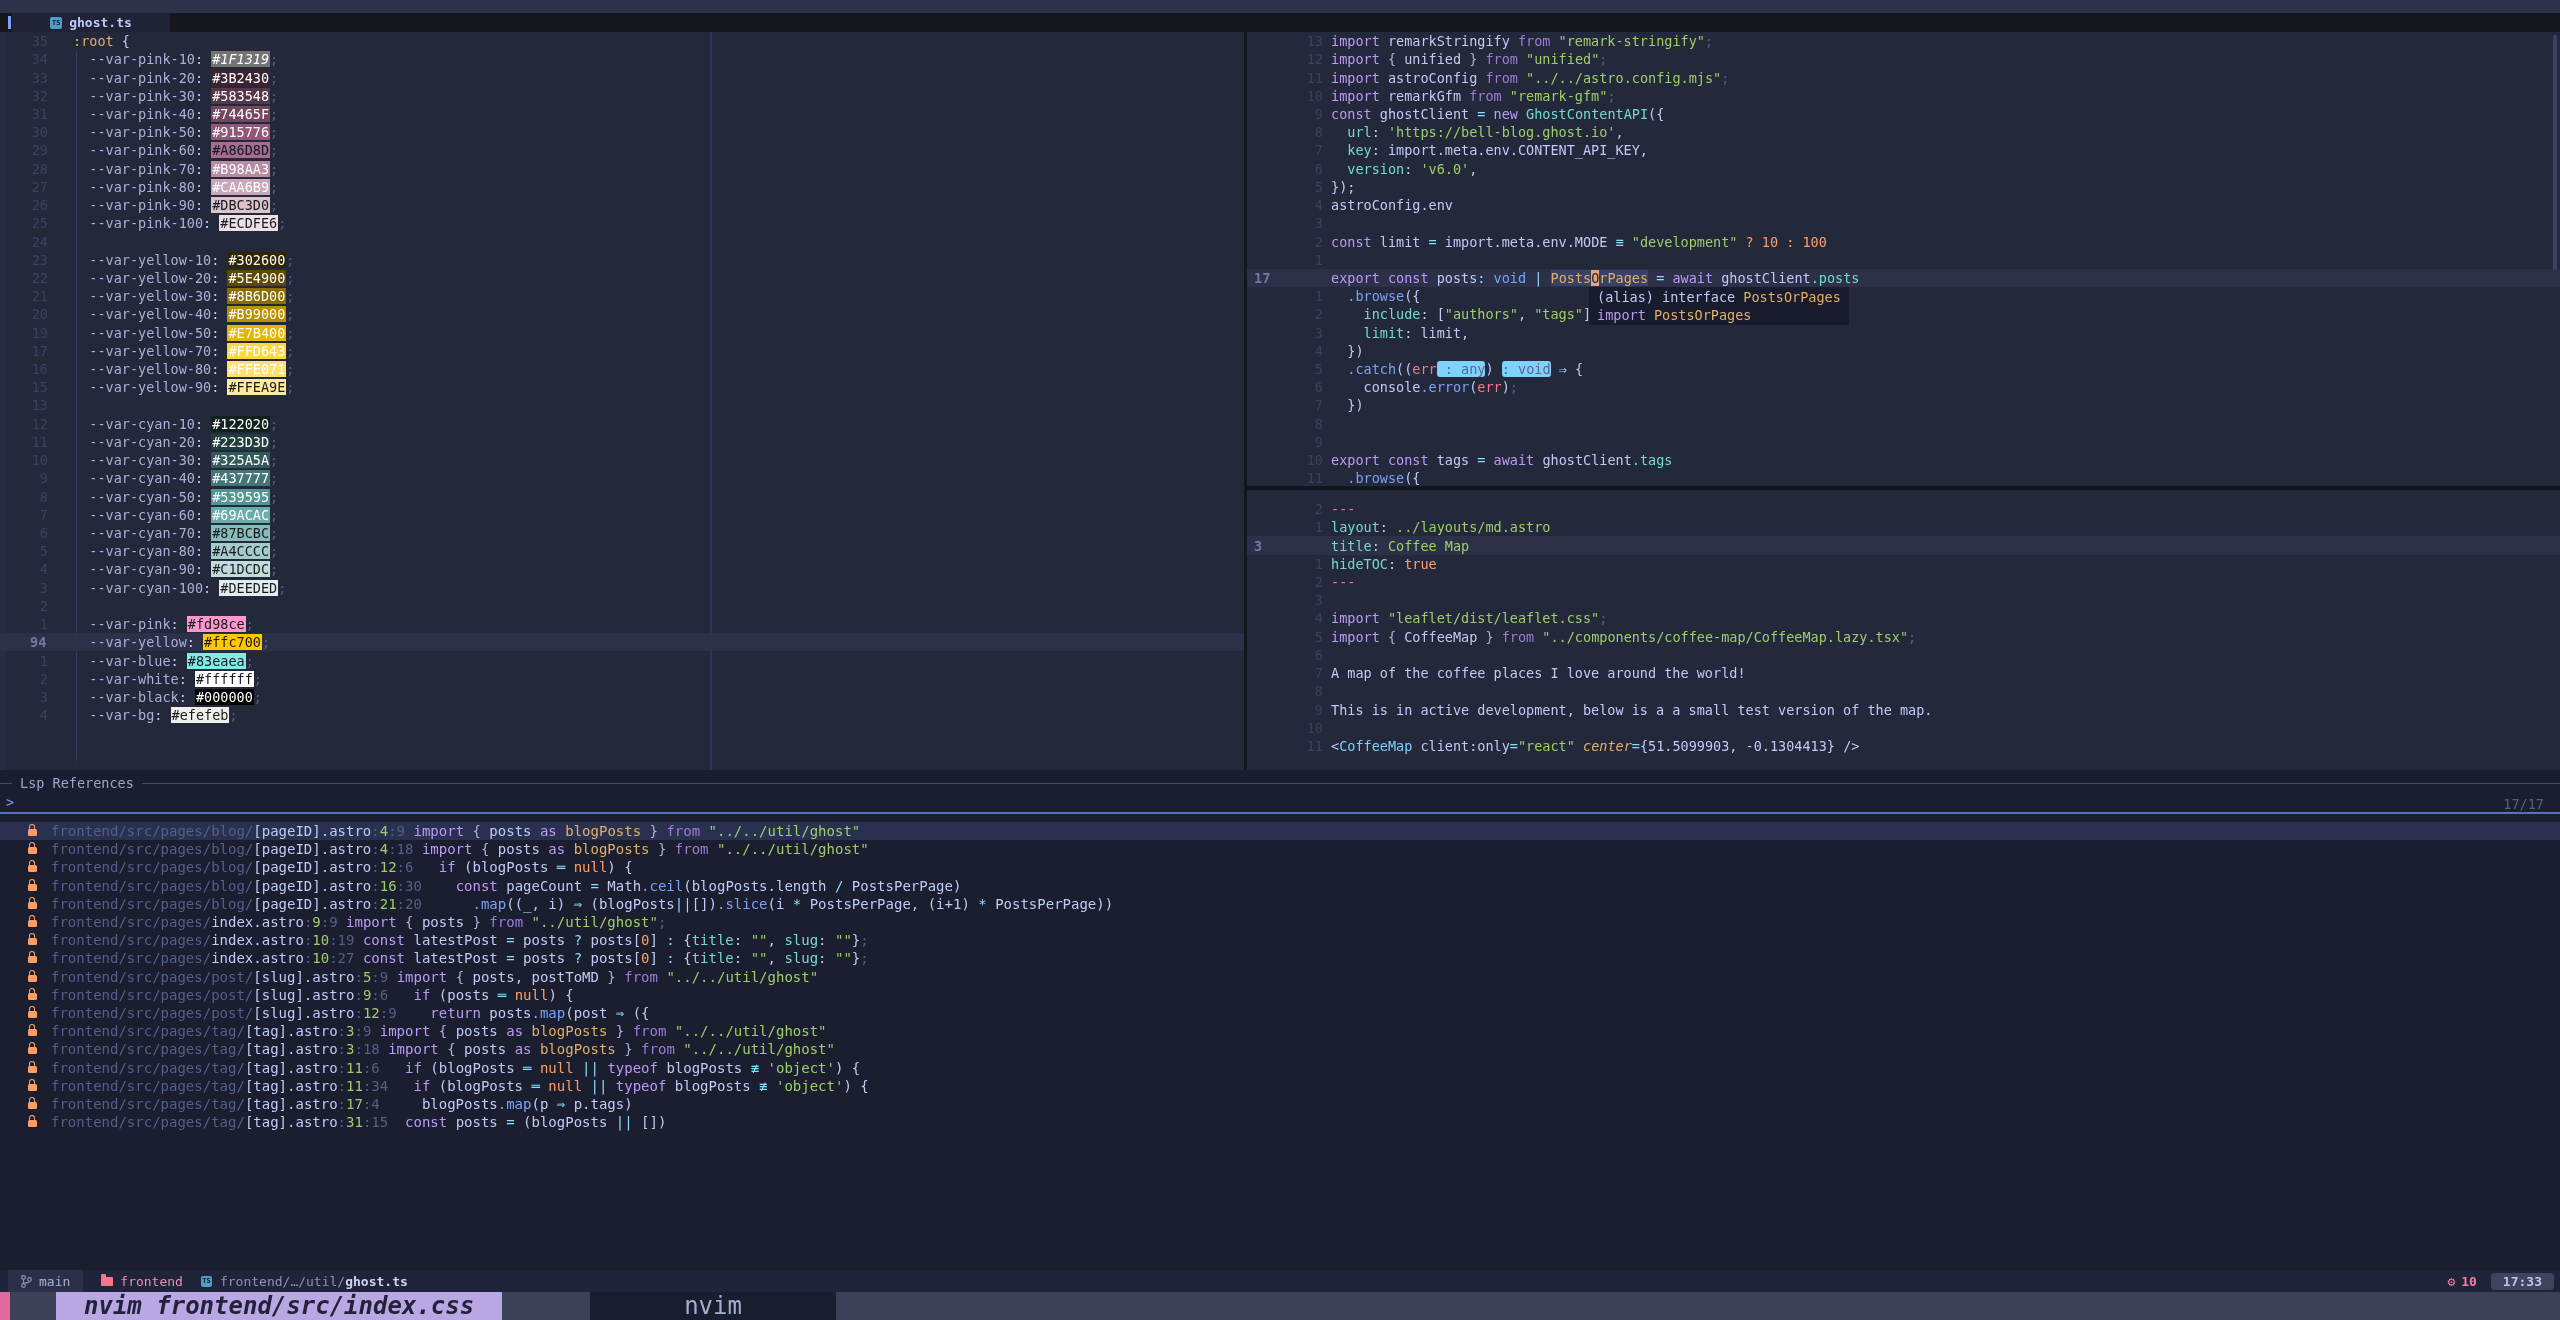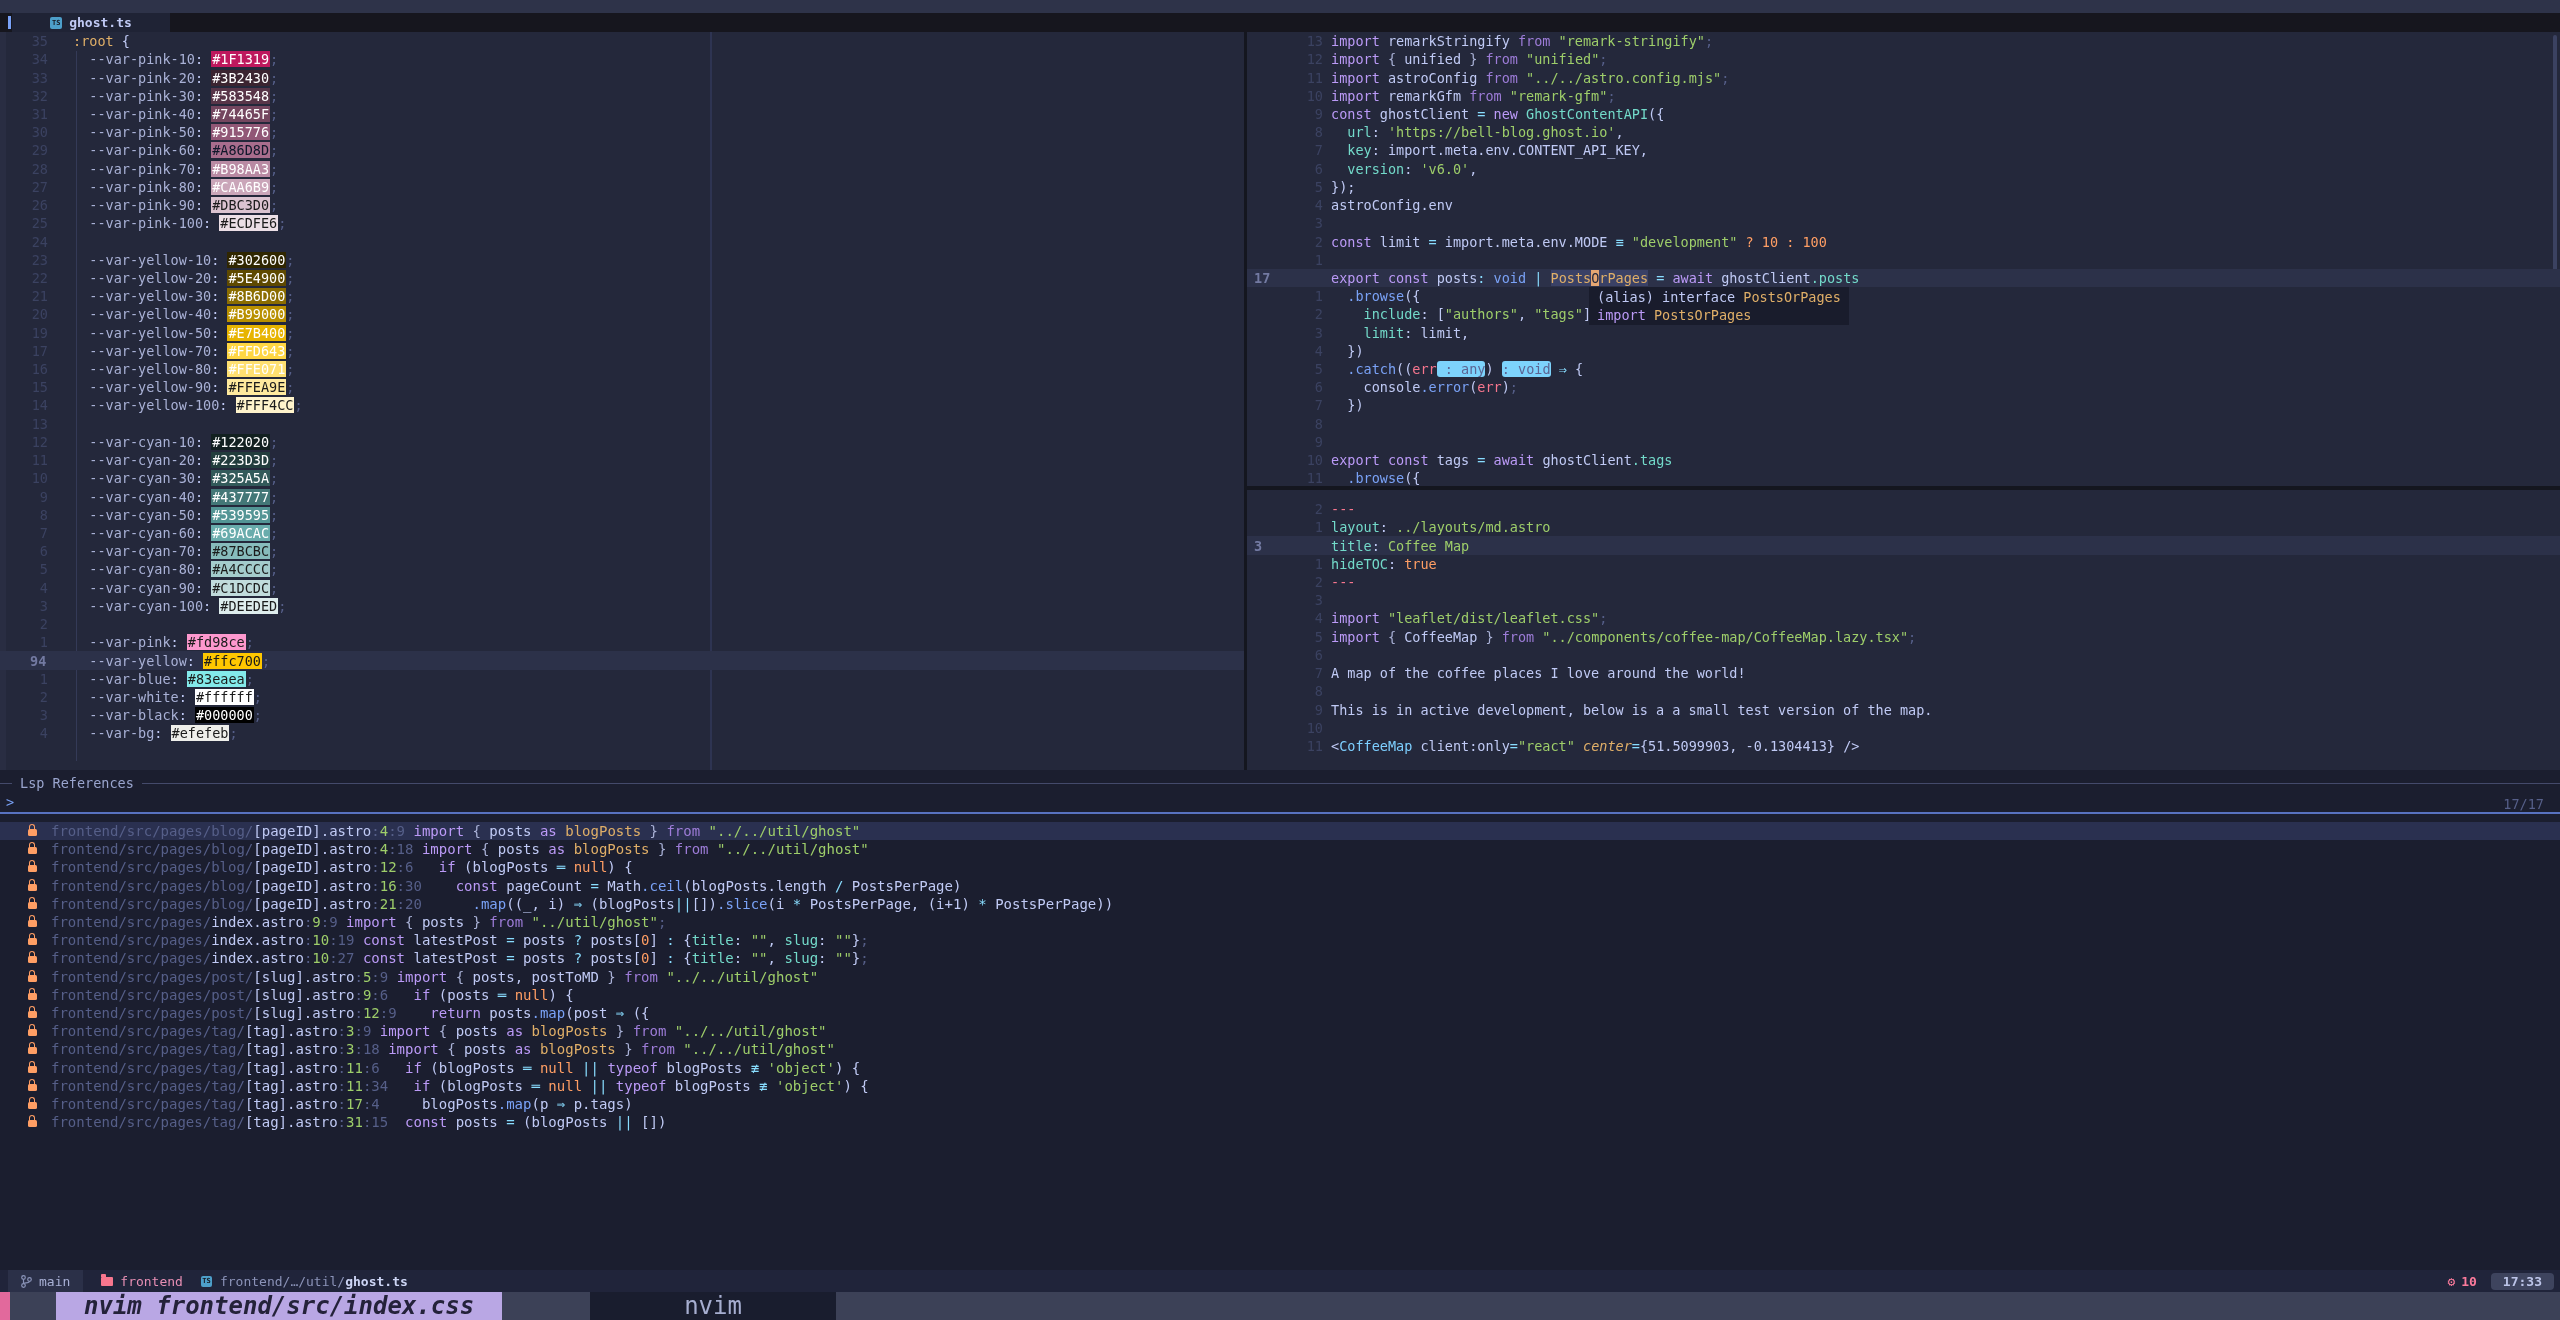--- a/index.html
+++ b/index.html
@@ -101,40 +101,39 @@
     <span class="tab-label">ghost.ts</span>
   </div>
 </div>
 
 <div class="pane" id="win-left">
   <div class="leftstrip"></div>
   <div class="colorcol"></div>
   <div class="indent-guide"></div>
   <div id="left-code" style="position:relative;">
       <div class="crow"><span class="gut">35</span><span class="codeln"><span class="tk-type">:root </span><span class="tk-fg">{</span></span></div>
-      <div class="crow"><span class="gut">34</span><span class="codeln"><span class="tk-fg">  </span><span class="tk-punc">--var-pink-10</span><span class="tk-fg">: </span><span class="tk-chip" style="background: #be185d; color: rgb(255, 255, 255);">#1F1319</span><span class="tk-dim">;</span></span></div>
+      <div class="crow"><span class="gut">34</span><span class="codeln"><span class="tk-fg">  </span><span class="tk-punc">--var-pink-10</span><span class="tk-fg">: </span><span class="tk-chip" style="background: #737373; color: rgb(255, 255, 255); font-style: italic;">#1F1319</span><span class="tk-dim">;</span></span></div>
       <div class="crow"><span class="gut">33</span><span class="codeln"><span class="tk-fg">  </span><span class="tk-punc">--var-pink-20</span><span class="tk-fg">: </span><span class="tk-chip" style="background: rgb(59, 36, 48); color: rgb(255, 255, 255);">#3B2430</span><span class="tk-dim">;</span></span></div>
       <div class="crow"><span class="gut">32</span><span class="codeln"><span class="tk-fg">  </span><span class="tk-punc">--var-pink-30</span><span class="tk-fg">: </span><span class="tk-chip" style="background: rgb(88, 53, 72); color: rgb(255, 255, 255);">#583548</span><span class="tk-dim">;</span></span></div>
       <div class="crow"><span class="gut">31</span><span class="codeln"><span class="tk-fg">  </span><span class="tk-punc">--var-pink-40</span><span class="tk-fg">: </span><span class="tk-chip" style="background: rgb(116, 70, 95); color: rgb(255, 255, 255);">#74465F</span><span class="tk-dim">;</span></span></div>
       <div class="crow"><span class="gut">30</span><span class="codeln"><span class="tk-fg">  </span><span class="tk-punc">--var-pink-50</span><span class="tk-fg">: </span><span class="tk-chip" style="background: rgb(145, 87, 118); color: rgb(255, 255, 255);">#915776</span><span class="tk-dim">;</span></span></div>
       <div class="crow"><span class="gut">29</span><span class="codeln"><span class="tk-fg">  </span><span class="tk-punc">--var-pink-60</span><span class="tk-fg">: </span><span class="tk-chip" style="background: rgb(168, 109, 141); color: #0f172a;">#A86D8D</span><span class="tk-dim">;</span></span></div>
       <div class="crow"><span class="gut">28</span><span class="codeln"><span class="tk-fg">  </span><span class="tk-punc">--var-pink-70</span><span class="tk-fg">: </span><span class="tk-chip" style="background: rgb(185, 138, 163); color: rgb(255, 255, 255);">#B98AA3</span><span class="tk-dim">;</span></span></div>
       <div class="crow"><span class="gut">27</span><span class="codeln"><span class="tk-fg">  </span><span class="tk-punc">--var-pink-80</span><span class="tk-fg">: </span><span class="tk-chip" style="background: rgb(202, 166, 185); color: rgb(255, 255, 255);">#CAA6B9</span><span class="tk-dim">;</span></span></div>
       <div class="crow"><span class="gut">26</span><span class="codeln"><span class="tk-fg">  </span><span class="tk-punc">--var-pink-90</span><span class="tk-fg">: </span><span class="tk-chip" style="background: rgb(219, 195, 208); color: rgb(27, 27, 27);">#DBC3D0</span><span class="tk-dim">;</span></span></div>
       <div class="crow"><span class="gut">25</span><span class="codeln"><span class="tk-fg">  </span><span class="tk-punc">--var-pink-100</span><span class="tk-fg">: </span><span class="tk-chip" style="background: rgb(236, 223, 230); color: rgb(27, 27, 27);">#ECDFE6</span><span class="tk-dim">;</span></span></div>
       <div class="crow"><span class="gut">24</span><span class="codeln"></span></div>
       <div class="crow"><span class="gut">23</span><span class="codeln"><span class="tk-fg">  </span><span class="tk-punc">--var-yellow-10</span><span class="tk-fg">: </span><span class="tk-chip" style="background: rgb(48, 38, 0); color: rgb(255, 255, 255);">#302600</span><span class="tk-dim">;</span></span></div>
       <div class="crow"><span class="gut">22</span><span class="codeln"><span class="tk-fg">  </span><span class="tk-punc">--var-yellow-20</span><span class="tk-fg">: </span><span class="tk-chip" style="background: rgb(94, 73, 0); color: rgb(255, 255, 255);">#5E4900</span><span class="tk-dim">;</span></span></div>
       <div class="crow"><span class="gut">21</span><span class="codeln"><span class="tk-fg">  </span><span class="tk-punc">--var-yellow-30</span><span class="tk-fg">: </span><span class="tk-chip" style="background: rgb(139, 109, 0); color: rgb(255, 255, 255);">#8B6D00</span><span class="tk-dim">;</span></span></div>
       <div class="crow"><span class="gut">20</span><span class="codeln"><span class="tk-fg">  </span><span class="tk-punc">--var-yellow-40</span><span class="tk-fg">: </span><span class="tk-chip" style="background: rgb(185, 144, 0); color: rgb(255, 255, 255);">#B99000</span><span class="tk-dim">;</span></span></div>
       <div class="crow"><span class="gut">19</span><span class="codeln"><span class="tk-fg">  </span><span class="tk-punc">--var-yellow-50</span><span class="tk-fg">: </span><span class="tk-chip" style="background: rgb(231, 180, 0); color: rgb(255, 255, 255);">#E7B400</span><span class="tk-dim">;</span></span></div>
       <div class="crow"><span class="gut">17</span><span class="codeln"><span class="tk-fg">  </span><span class="tk-punc">--var-yellow-70</span><span class="tk-fg">: </span><span class="tk-chip" style="background: rgb(255, 214, 67); color: rgb(255, 255, 255);">#FFD643</span><span class="tk-dim">;</span></span></div>
       <div class="crow"><span class="gut">16</span><span class="codeln"><span class="tk-fg">  </span><span class="tk-punc">--var-yellow-80</span><span class="tk-fg">: </span><span class="tk-chip" style="background: rgb(255, 224, 113); color: rgb(255, 255, 255);">#FFE071</span><span class="tk-dim">;</span></span></div>
       <div class="crow"><span class="gut">15</span><span class="codeln"><span class="tk-fg">  </span><span class="tk-punc">--var-yellow-90</span><span class="tk-fg">: </span><span class="tk-chip" style="background: rgb(255, 234, 158); color: rgb(27, 27, 27);">#FFEA9E</span><span class="tk-dim">;</span></span></div>
-      <div class="crow"><span class="gut">14</span><span class="codeln"><span class="tk-fg">  </span><span class="tk-punc">--var-yellow-100</span><span class="tk-fg">: </span><span class="tk-chip" style="background: rgb(255, 244, 204); color: rgb(27, 27, 27);">#FFF4CC</span><span class="tk-dim">;</span></span></div>
       <div class="crow"><span class="gut">13</span><span class="codeln"></span></div>
       <div class="crow"><span class="gut">12</span><span class="codeln"><span class="tk-fg">  </span><span class="tk-punc">--var-cyan-10</span><span class="tk-fg">: </span><span class="tk-chip" style="background: rgb(18, 32, 32); color: rgb(255, 255, 255);">#122020</span><span class="tk-dim">;</span></span></div>
       <div class="crow"><span class="gut">11</span><span class="codeln"><span class="tk-fg">  </span><span class="tk-punc">--var-cyan-20</span><span class="tk-fg">: </span><span class="tk-chip" style="background: rgb(34, 61, 61); color: rgb(255, 255, 255);">#223D3D</span><span class="tk-dim">;</span></span></div>
       <div class="crow"><span class="gut">10</span><span class="codeln"><span class="tk-fg">  </span><span class="tk-punc">--var-cyan-30</span><span class="tk-fg">: </span><span class="tk-chip" style="background: rgb(50, 90, 90); color: rgb(255, 255, 255);">#325A5A</span><span class="tk-dim">;</span></span></div>
       <div class="crow"><span class="gut">9</span><span class="codeln"><span class="tk-fg">  </span><span class="tk-punc">--var-cyan-40</span><span class="tk-fg">: </span><span class="tk-chip" style="background: rgb(67, 119, 119); color: rgb(255, 255, 255);">#437777</span><span class="tk-dim">;</span></span></div>
       <div class="crow"><span class="gut">8</span><span class="codeln"><span class="tk-fg">  </span><span class="tk-punc">--var-cyan-50</span><span class="tk-fg">: </span><span class="tk-chip" style="background: rgb(83, 149, 149); color: rgb(255, 255, 255);">#539595</span><span class="tk-dim">;</span></span></div>
       <div class="crow"><span class="gut">7</span><span class="codeln"><span class="tk-fg">  </span><span class="tk-punc">--var-cyan-60</span><span class="tk-fg">: </span><span class="tk-chip" style="background: rgb(105, 172, 172); color: rgb(255, 255, 255);">#69ACAC</span><span class="tk-dim">;</span></span></div>
       <div class="crow"><span class="gut">6</span><span class="codeln"><span class="tk-fg">  </span><span class="tk-punc">--var-cyan-70</span><span class="tk-fg">: </span><span class="tk-chip" style="background: rgb(135, 188, 188); color: rgb(27, 27, 27);">#87BCBC</span><span class="tk-dim">;</span></span></div>
       <div class="crow"><span class="gut">5</span><span class="codeln"><span class="tk-fg">  </span><span class="tk-punc">--var-cyan-80</span><span class="tk-fg">: </span><span class="tk-chip" style="background: rgb(164, 204, 204); color: rgb(27, 27, 27);">#A4CCCC</span><span class="tk-dim">;</span></span></div>
       <div class="crow"><span class="gut">4</span><span class="codeln"><span class="tk-fg">  </span><span class="tk-punc">--var-cyan-90</span><span class="tk-fg">: </span><span class="tk-chip" style="background: rgb(193, 220, 220); color: rgb(27, 27, 27);">#C1DCDC</span><span class="tk-dim">;</span></span></div>

